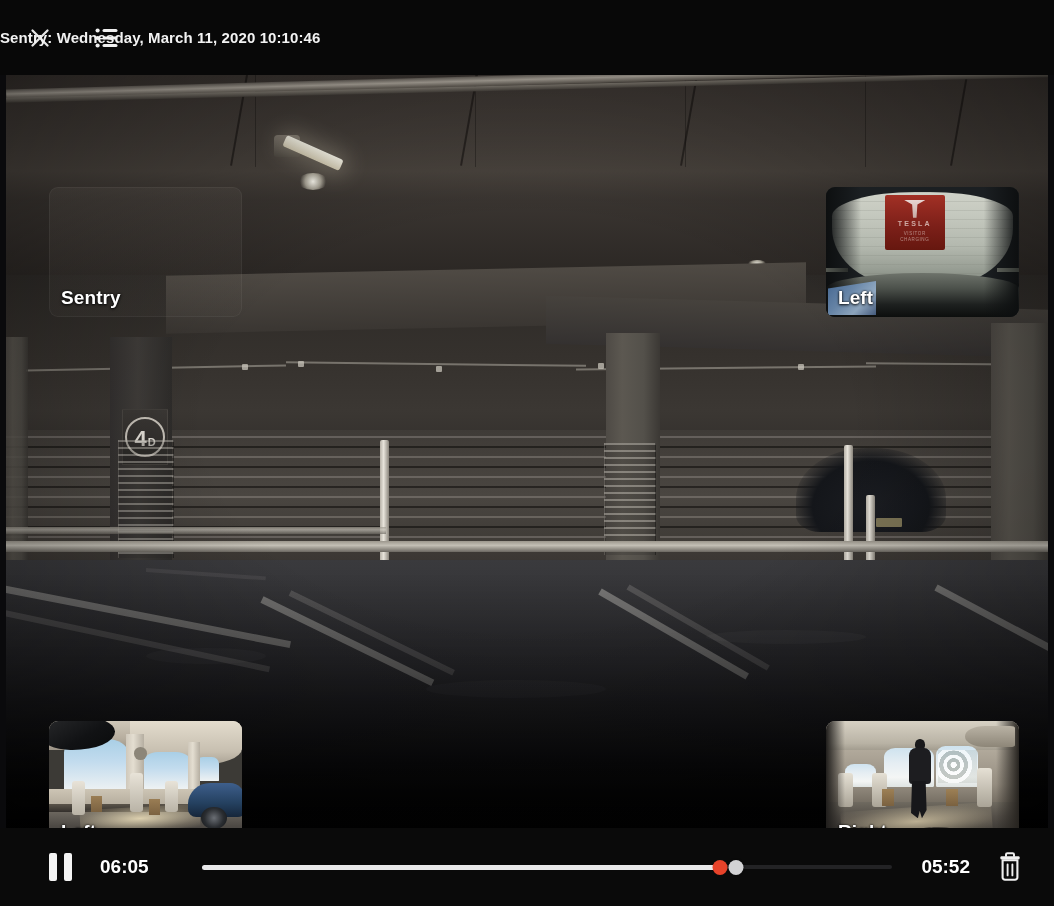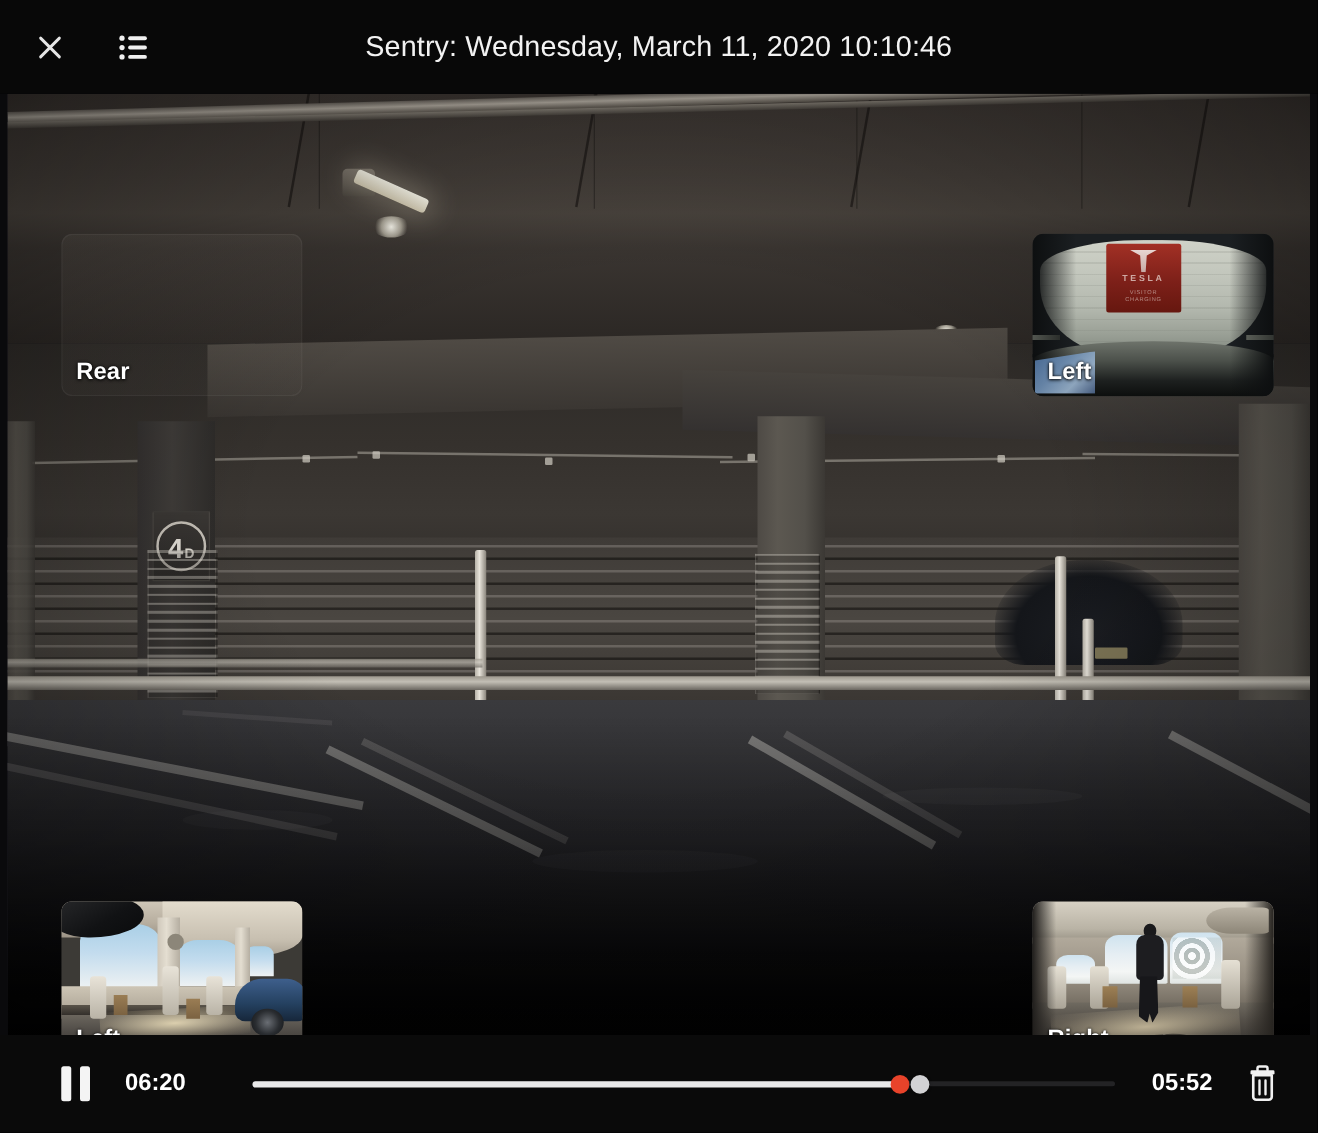--- a/index.html
+++ b/index.html
@@ -31,24 +31,23 @@
     width: 46px; height: 46px;
     display: flex; align-items: center; justify-content: center;
     cursor: pointer;
   }
   #close-btn { margin-left: 17px; }
   #list-btn  { margin-left: 21px; }
 
   .hdr-title {
     position: absolute;
     left: 0; right: 0;
-    text-align: center;
     color: #f2f2f2;
-    font-size: 23px;
-    font-weight: 400;
+    font-size: 15px;
+    font-weight: 700;
     letter-spacing: 0.1px;
     pointer-events: none;
   }
 
   
   .stage {
     position: relative;
     flex: 1 1 auto;
     background: #0a0a0c;
     overflow: hidden;
@@ -613,21 +612,21 @@
           <div class="floor-speck" style="left:140px; top:88px; width:120px; height:16px;"></div>
           <div class="floor-speck" style="left:420px; top:120px; width:180px; height:18px;"></div>
           <div class="floor-speck" style="left:700px; top:70px; width:160px; height:14px;"></div>
         </div>
 
         <div class="vignette"></div>
       </div>
 
       <div class="cam-tile" id="tile-front">
         <div class="tile-img"></div>
-        <div class="cam-label">Rear</div>
+        <div class="cam-label">Sentry</div>
       </div>
 
       <div class="cam-tile" id="tile-rear">
         <div class="tile-img">
           <div class="rear-scene">
             <div class="rear-wall">
                 <div class="rear-wall-lines"></div>
               </div>
             <div class="tesla-sign">
               <div class="t-glyph"></div>
@@ -711,21 +710,21 @@
     </div>
   </div>
 
   <div class="controls">
 
     <div class="play-pause">
       <div class="pp-bar"></div>
       <div class="pp-bar"></div>
     </div>
 
-    <div class="time-cur">06:20</div>
+    <div class="time-cur">06:05</div>
 
     <div class="scrub">
       <div class="scrub-track" style="background: rgb(35, 35, 37);"></div>
       <div class="scrub-buffer" id="scrub-buffer" style="width: 76%; background: rgb(233, 233, 234);"></div>
       <div class="scrub-event" id="scrub-event" style="left: 75%; background: rgb(232, 67, 42);"></div>
       <div class="scrub-handle" id="scrub-handle" style="left: 77.4%; background: rgb(210, 210, 212);"></div>
     </div>
 
     <div class="time-end">05:52</div>
 

